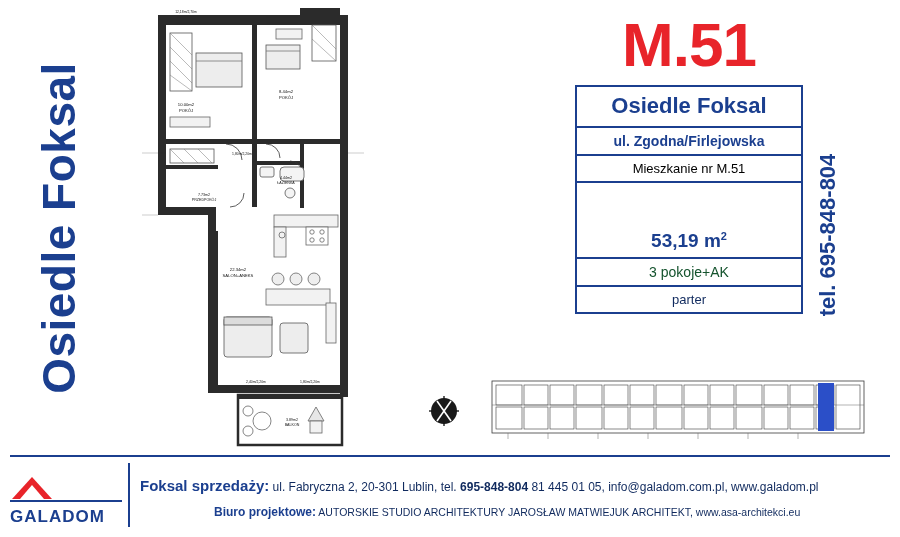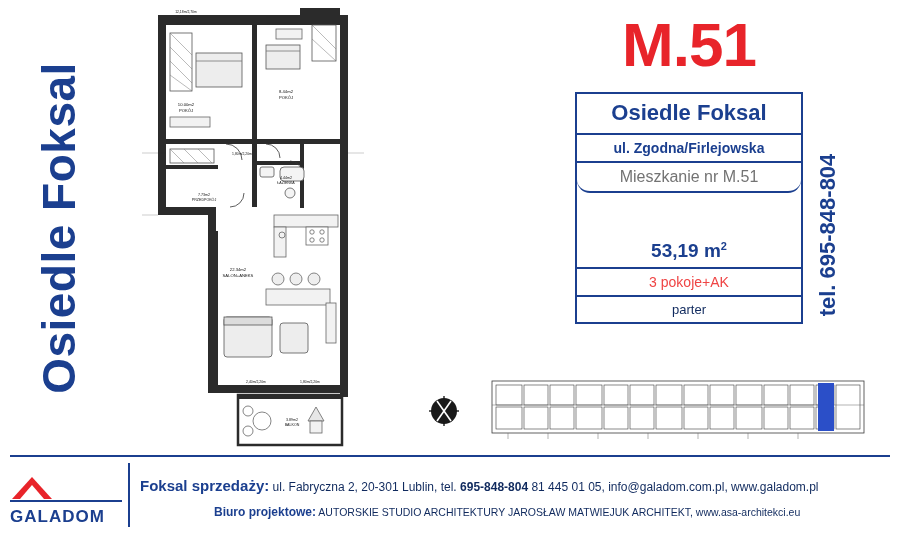--- a/index.html
+++ b/index.html
@@ -45,39 +45,39 @@
     position: absolute;
     left: 575px; top: 14px;
     width: 228px;
   }
   .mnum {
     font-size: 62px;
     font-weight: bold;
     color: #e8242a;
     line-height: 1.0;
     text-align: center;
-    margin-bottom: 16px;
+    margin-bottom: 9px;
     letter-spacing: -1px;
   }
   .info-table {
     border: 2px solid #1b3f8f;
     border-bottom: none;
   }
   .info-row {
     border-bottom: 2px solid #1b3f8f;
     text-align: center;
     color: #1b3f8f;
     padding: 5px 4px;
     font-weight: bold;
   }
   .info-row.r1 { font-size: 22px; padding: 6px 4px 7px; }
   .info-row.r2 { font-size: 14px; }
-  .info-row.r3 { font-size: 16px; font-weight: normal; color:#737373;border-radius:13px; }
+  .info-row.r3 { font-size: 13px; font-weight: normal; color:#000000; }
   .info-row.r4 { font-size: 19px; margin-top: 42px; }
-  .info-row.r5 { font-size: 14px; font-weight: normal; color:#ef4444;}
+  .info-row.r5 { font-size: 14px; font-weight: normal; color:#14532d;}
   .info-row.r6 { font-size: 13px; font-weight: normal; color:#102a5e;}
   .sup { font-size: 11px; vertical-align: super; }
 
   
   .phone-rail {
     position: absolute;
     left: 808px; top: 110px;
     width: 40px; height: 250px;
     display: flex; align-items: center; justify-content: center;
   }

